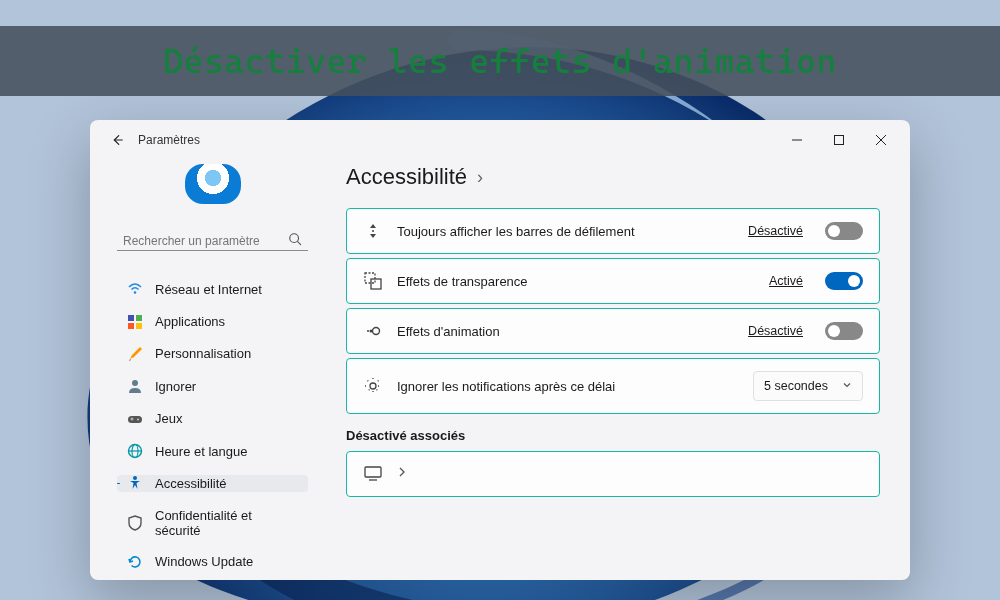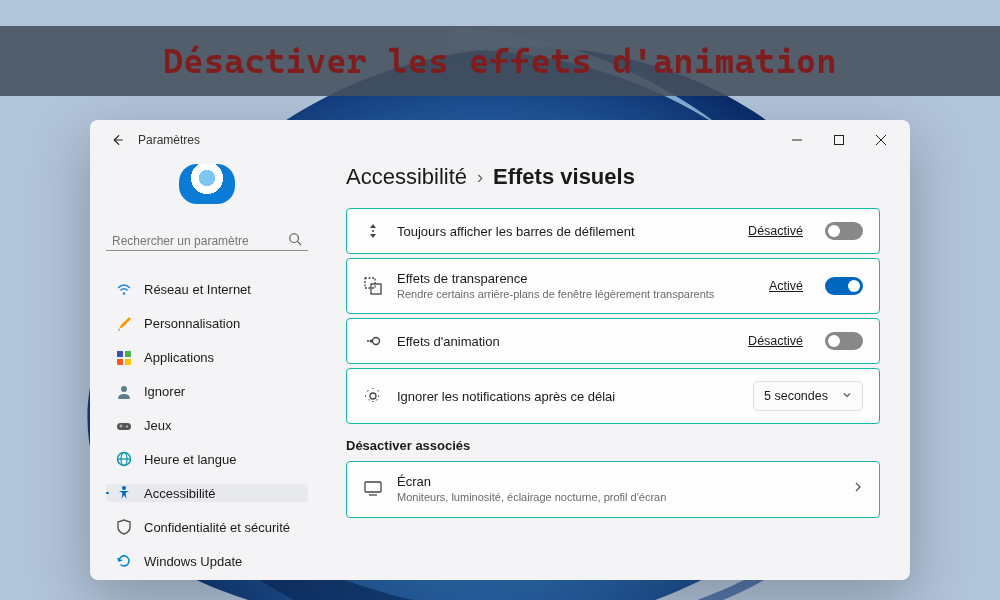--- a/index.html
+++ b/index.html
@@ -1,28 +1,28 @@
 <!DOCTYPE html>
 <html><head>
 <meta charset="utf-8">
 <style>
 * { box-sizing: border-box; margin: 0; padding: 0; font-family: "Segoe UI", -apple-system, sans-serif; }
 body { width: 1000px; height: 600px; overflow: hidden; position: relative; background: linear-gradient(180deg, #b9c8db 0%, #a8bbd4 100%); }
 .wallpaper { position: absolute; inset: 0; z-index: 0; }
 .wallpaper svg { width: 100%; height: 100%; }
 .banner { position: absolute; top: 26px; left: 0; right: 0; height: 70px; background: rgba(70, 80, 92, 0.88); z-index: 10; display: flex; align-items: center; justify-content: center; }
-.banner-text { color: #7f1d1d; font-family: "Cascadia Mono", Consolas, monospace; font-size: 34px; font-weight: 700; letter-spacing: 0.5px; }
+.banner-text { color: #15803d; font-family: "Cascadia Mono", Consolas, monospace; font-size: 34px; font-weight: 400; letter-spacing: 0.5px; }
 .window { position: absolute; top: 120px; left: 90px; width: 820px; height: 460px; background: #f4f4f6; border-radius: 8px; box-shadow: 0 20px 60px rgba(0,0,0,0.25); z-index: 5; display: flex; flex-direction: column; overflow: hidden; }
 .titlebar { height: 40px; display: flex; align-items: center; padding: 0 8px 0 20px; }
 .tb-left { display: flex; align-items: center; gap: 14px; font-size: 12px; color: #333; }
 .tb-back { width: 14px; display: flex; justify-content: center; cursor: pointer; }
 .tb-spacer { flex: 1; }
 .tb-btn { width: 42px; height: 30px; display: flex; align-items: center; justify-content: center; cursor: pointer; color: #1a1a1a; }
 .window-body { flex: 1; display: flex; overflow: hidden; }
-.sidebar { width: 230px; padding: 0 12px 10px 16px; display: flex; flex-direction: column; gap: 16px; overflow: hidden; }
+.sidebar { width: 230px; padding: 0 12px 10px 27px; display: flex; flex-direction: column; gap: 16px; overflow: hidden; justify-content: flex-end; }
 .avatar-row { display: flex; align-items: center; justify-content: center; padding: 4px 0 12px; }
 .avatar { width: 56px; height: 40px; border-radius: 18px; background: radial-gradient(circle at 50% 35%, #7ec7f5 0 8px, #fff 8px 16px, #0a7cd5 16px); display: flex; align-items: center; justify-content: center; font-size: 7px; color: #0a7cd5; font-weight: 700; }
 .search { display: flex; align-items: center; height: 30px; border-bottom: 1px solid #8a8a8a; padding: 0 6px; margin-bottom: 14px; }
 .search input { flex: 1; border: none; background: transparent; font-size: 12px; color: #666; outline: none; }
 .search-icon { color: #555; }
 .nav-item { display: flex; align-items: center; gap: 12px; height: 34px; padding: 0 10px; border-radius: 4px; font-size: 13px; color: #1a1a1a; cursor: pointer; position: relative; }
 .nav-item.active { background: #e7e9ec; }
 .nav-item.active::before { content: ""; position: absolute; left: 0; top: 8px; bottom: 8px; width: 3px; background: #0067c0; border-radius: 2px; }
 .nav-ic { width: 16px; height: 16px; display: flex; align-items: center; justify-content: center; font-size: 13px; }
 .main { flex: 1; padding: 4px 30px 0 26px; overflow: hidden; }
@@ -121,40 +121,40 @@
               <path d="M2 6 Q8 0 14 6" stroke="#1e88e5" stroke-width="1.6" fill="none"></path>
               <path d="M4.5 8.5 Q8 5 11.5 8.5" stroke="#1e88e5" stroke-width="1.6" fill="none"></path>
               <circle cx="8" cy="11.5" r="1.3" fill="#1e88e5"></circle>
             </svg>
           </span>
         <span>Réseau et Internet</span>
       </div>
       <div class="nav-item">
         <span class="nav-ic">
             <svg width="16" height="16" viewBox="0 0 16 16">
-              <path d="M3 13 L5 9 L13 1 L15 3 L7 11 Z" fill="#ff9800"></path>
-              <path d="M3 13 L2 15 L4 14 Z" fill="#795548"></path>
-            </svg>
-          </span>
-        <span>Personnalisation</span>
-      </div>
-      <div class="nav-item">
-        <span class="nav-ic">
-            <svg width="16" height="16" viewBox="0 0 16 16">
               <rect x="1" y="1" width="6" height="6" fill="#3f51b5"></rect>
               <rect x="9" y="1" width="6" height="6" fill="#4caf50"></rect>
               <rect x="1" y="9" width="6" height="6" fill="#ff5722"></rect>
               <rect x="9" y="9" width="6" height="6" fill="#ffc107"></rect>
             </svg>
           </span>
         <span>Applications</span>
       </div>
       <div class="nav-item">
         <span class="nav-ic">
             <svg width="16" height="16" viewBox="0 0 16 16">
+              <path d="M3 13 L5 9 L13 1 L15 3 L7 11 Z" fill="#ff9800"></path>
+              <path d="M3 13 L2 15 L4 14 Z" fill="#795548"></path>
+            </svg>
+          </span>
+        <span>Personnalisation</span>
+      </div>
+      <div class="nav-item">
+        <span class="nav-ic">
+            <svg width="16" height="16" viewBox="0 0 16 16">
               <circle cx="8" cy="5" r="3" fill="#607d8b"></circle>
               <path d="M2 15 Q2 10 8 10 Q14 10 14 15 Z" fill="#607d8b"></path>
             </svg>
           </span>
         <span>Ignorer</span>
       </div>
       <div class="nav-item">
         <span class="nav-ic">
             <svg width="16" height="16" viewBox="0 0 16 16">
               <rect x="1" y="5" width="14" height="7" rx="3.5" fill="#555"></rect>
@@ -200,21 +200,20 @@
             </svg>
           </span>
         <span>Windows Update</span>
       </div>
     </div>
 
     <div class="main">
       <div class="breadcrumb">
         <span class="bc-parent">Accessibilité</span>
         <span class="bc-sep">›</span>
-        <span class="bc-current">Effets visuels</span>
       </div>
 
       <div class="card">
         <div class="card-icon">
             <svg width="16" height="20" viewBox="0 0 16 20">
               <path d="M8 3 L5 7 L11 7 Z M8 17 L5 13 L11 13 Z" fill="#444"></path>
               <circle cx="8" cy="10" r="1" fill="#444"></circle>
             </svg>
           </div>
         <div class="card-body">
@@ -226,21 +225,20 @@
 
       <div class="card">
         <div class="card-icon">
             <svg width="18" height="18" viewBox="0 0 18 18">
               <rect x="1" y="1" width="10" height="10" fill="none" stroke="#444" stroke-width="1.3" stroke-dasharray="2 1.5"></rect>
               <rect x="7" y="7" width="10" height="10" fill="none" stroke="#444" stroke-width="1.3"></rect>
             </svg>
           </div>
         <div class="card-body">
           <div class="card-title">Effets de transparence</div>
-          <div class="card-sub">Rendre certains arrière-plans de fenêtre légèrement transparents</div>
         </div>
         <span class="card-state">Activé</span>
         <div class="toggle on"></div>
       </div>
 
       <div class="card">
         <div class="card-icon">
             <svg width="18" height="14" viewBox="0 0 18 14">
               <circle cx="4" cy="7" r="1" fill="#444"></circle>
               <circle cx="7" cy="7" r="1.5" fill="#444"></circle>
@@ -274,32 +272,28 @@
             <div class="card-title">Ignorer les notifications après ce délai</div>
           </div>
         <div class="dropdown">
           <span>5 secondes</span>
           <span class="chev"><svg width="10" height="10" viewBox="0 0 10 10">
                 <path d="M2 3.5 L5 6.5 L8 3.5" stroke="#555" stroke-width="1.2" fill="none"></path>
               </svg></span>
         </div>
       </div>
 
-      <div class="section-label">Désactiver associés</div>
+      <div class="section-label">Désactivé associés</div>
 
       <div class="card card-link">
         <div class="card-icon">
             <svg width="18" height="16" viewBox="0 0 18 16">
               <rect x="1" y="1" width="16" height="10" rx="1" fill="none" stroke="#444" stroke-width="1.3"></rect>
               <line x1="5" y1="14" x2="13" y2="14" stroke="#444" stroke-width="1.3"></line>
             </svg>
           </div>
-        <div class="card-body">
-          <div class="card-title">Écran</div>
-          <div class="card-sub">Moniteurs, luminosité, éclairage nocturne, profil d'écran</div>
-        </div>
         <span class="chev"><svg width="10" height="14" viewBox="0 0 10 14">
               <path d="M3 3 L7 7 L3 11" stroke="#555" stroke-width="1.3" fill="none"></path>
             </svg></span>
       </div>
     </div>
   </div>
 </div>
 
 </body></html>

